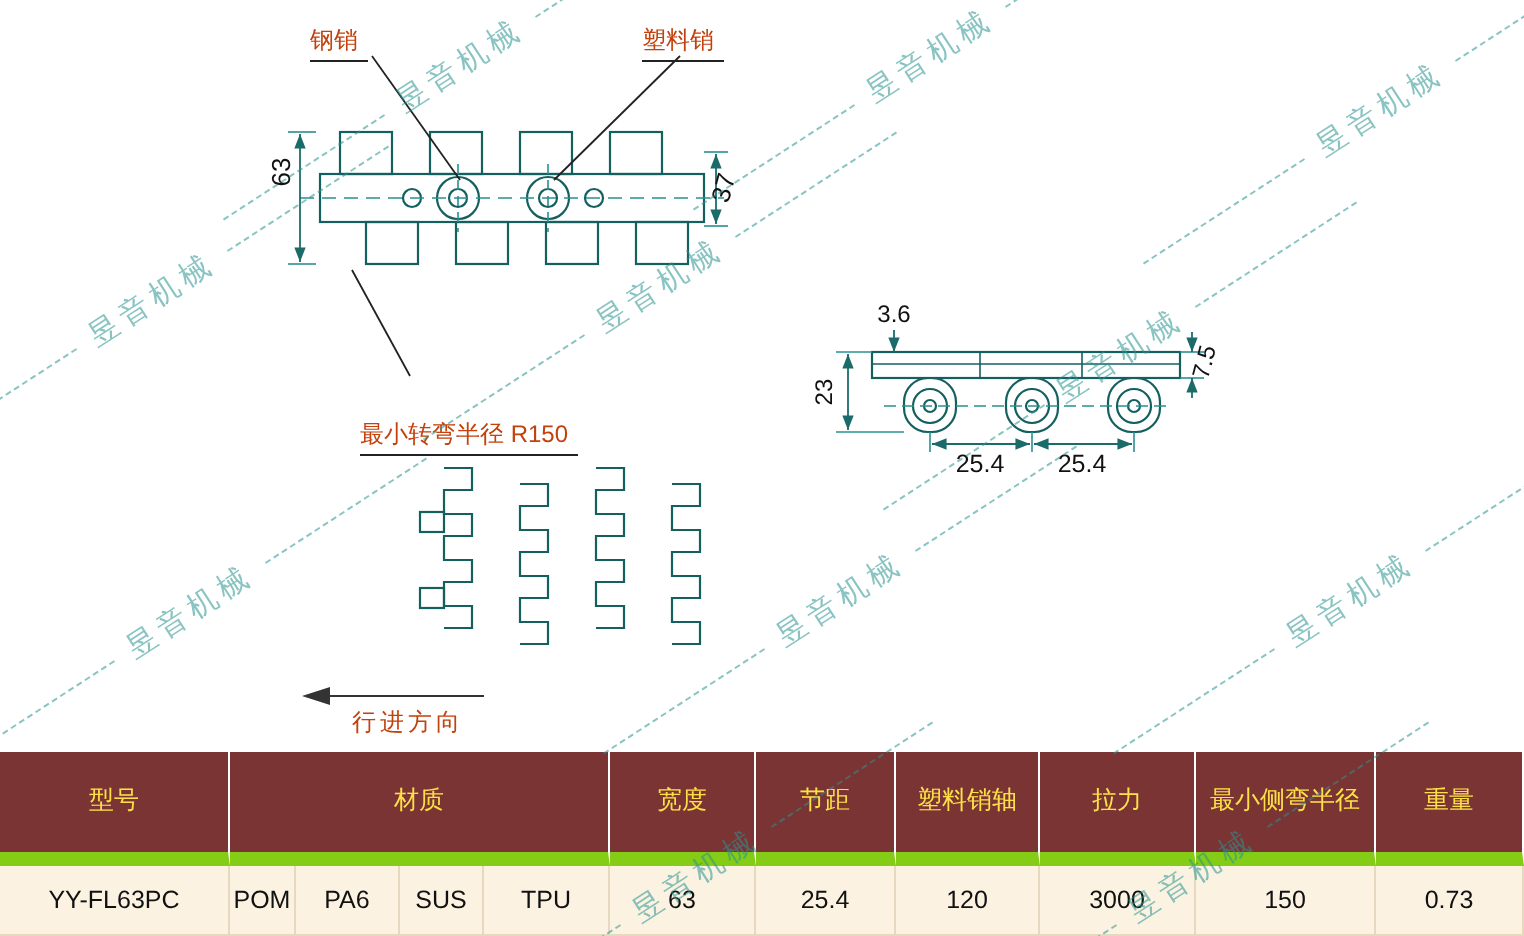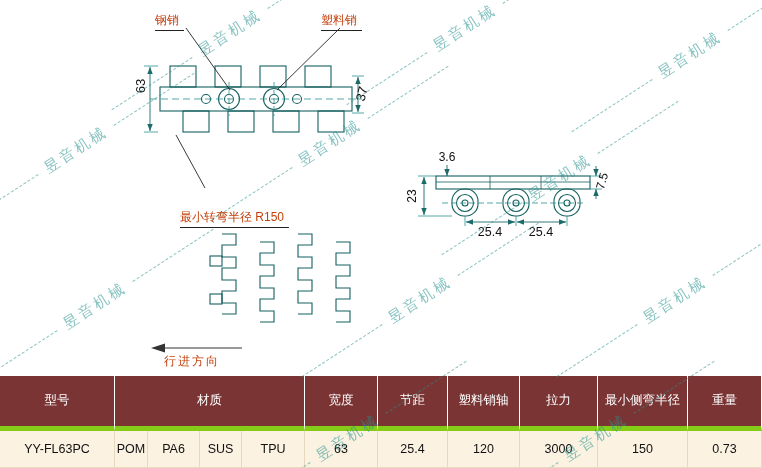--- a/index.html
+++ b/index.html
@@ -13,30 +13,30 @@
         transform:translate(-50%,-50%) rotate(-33deg);
         color:rgba(40,148,144,0.55); font-size:15px; letter-spacing:3px; white-space:nowrap; }
   .wm .dash { width:96px; border-top:1.4px dashed rgba(40,148,144,0.55); }
 
   
   .lbl { position:absolute; font-size:12px; color:#c2410c; white-space:nowrap; z-index:3; }
   .lbl.ul { border-bottom:1px solid #222; padding:0 5px 1px 0; }
   .lbl-steel { left:155px; top:12px; }
   .lbl-plastic { left:321px; top:12px; }
   .lbl-r150 { left:180px; top:175px;margin-top:34px; }
-  .lbl-dir { left:164px; top:353px; letter-spacing:2px; }
+  .lbl-dir { left:176px; top:353px; letter-spacing:2px; }
 
   svg.drawing { position:absolute; left:0; top:0; z-index:2; }
 
   
   .spec-table { position:absolute; left:0; top:376px; width:762px; height:92px; z-index:4;
                 border-collapse:separate; border-spacing:0; table-layout:fixed;
                 font-size:12.5px; text-align:center; }
   .spec-table td { vertical-align:middle; overflow:hidden; padding:0 1px; }
-  td.m { background:#7b3434; color:#ffffff; border-right:1px solid #fff; border-bottom:5px solid #84cc16; }
+  td.m { background:#7b3434; color:#fde047; border-right:1px solid #fff; border-bottom:7px solid #84cc16; }
   td.c { background:#fbf2e2; color:#111; border-right:1px solid #e6d9bf; border-bottom:1px solid #e6d9bf; }
 </style>
 </head>
 <body>
 
 <div class="stage">
 
   <svg class="drawing" width="762" height="376" viewBox="0 0 762 376">
     <defs>
       <marker id="arr" viewBox="0 0 10 10" refX="9" refY="5" markerWidth="9" markerHeight="9" orient="auto-start-reverse">

